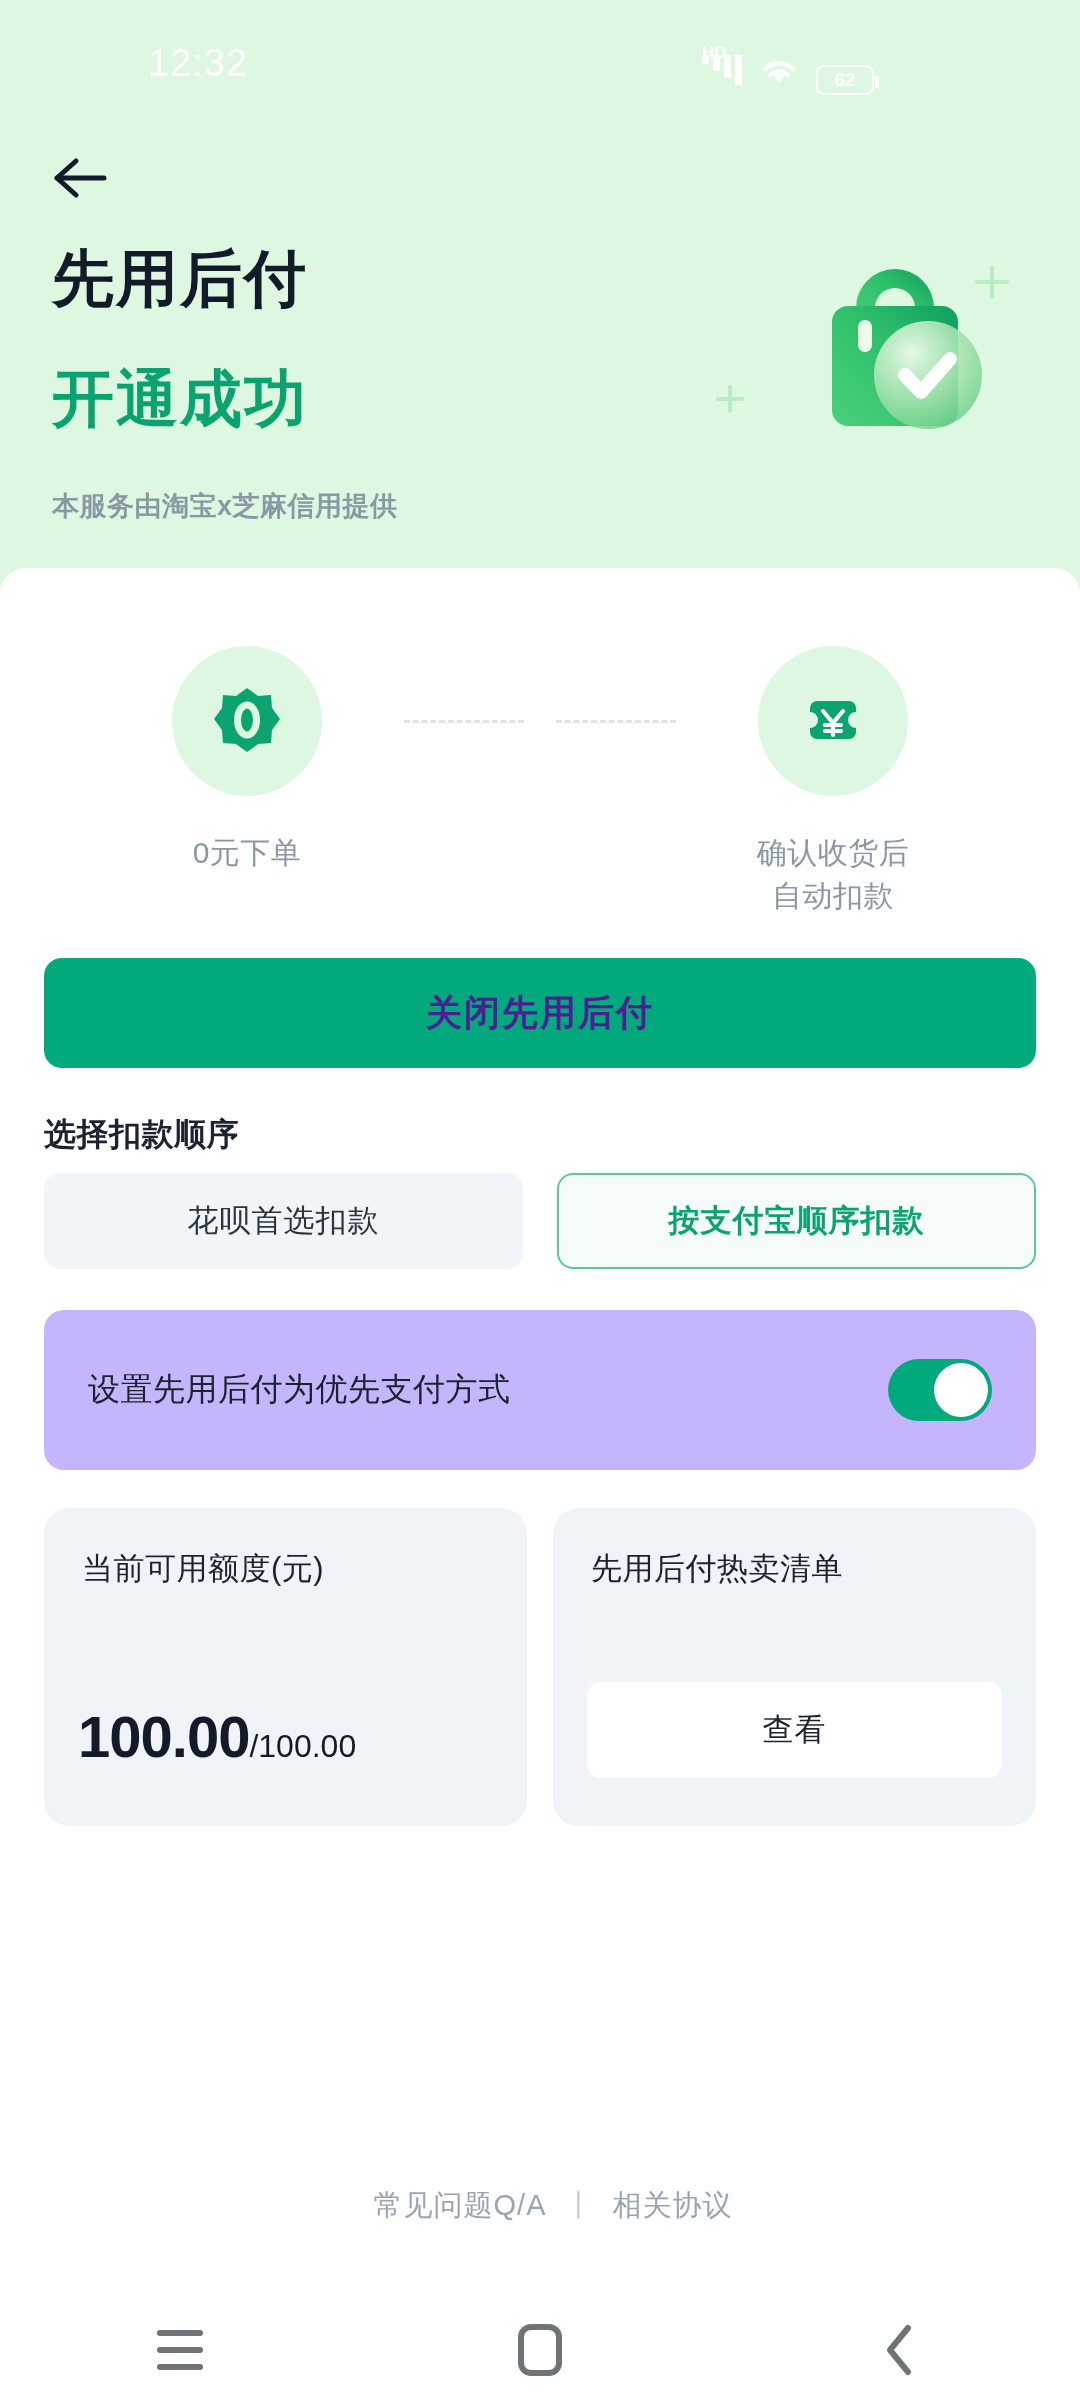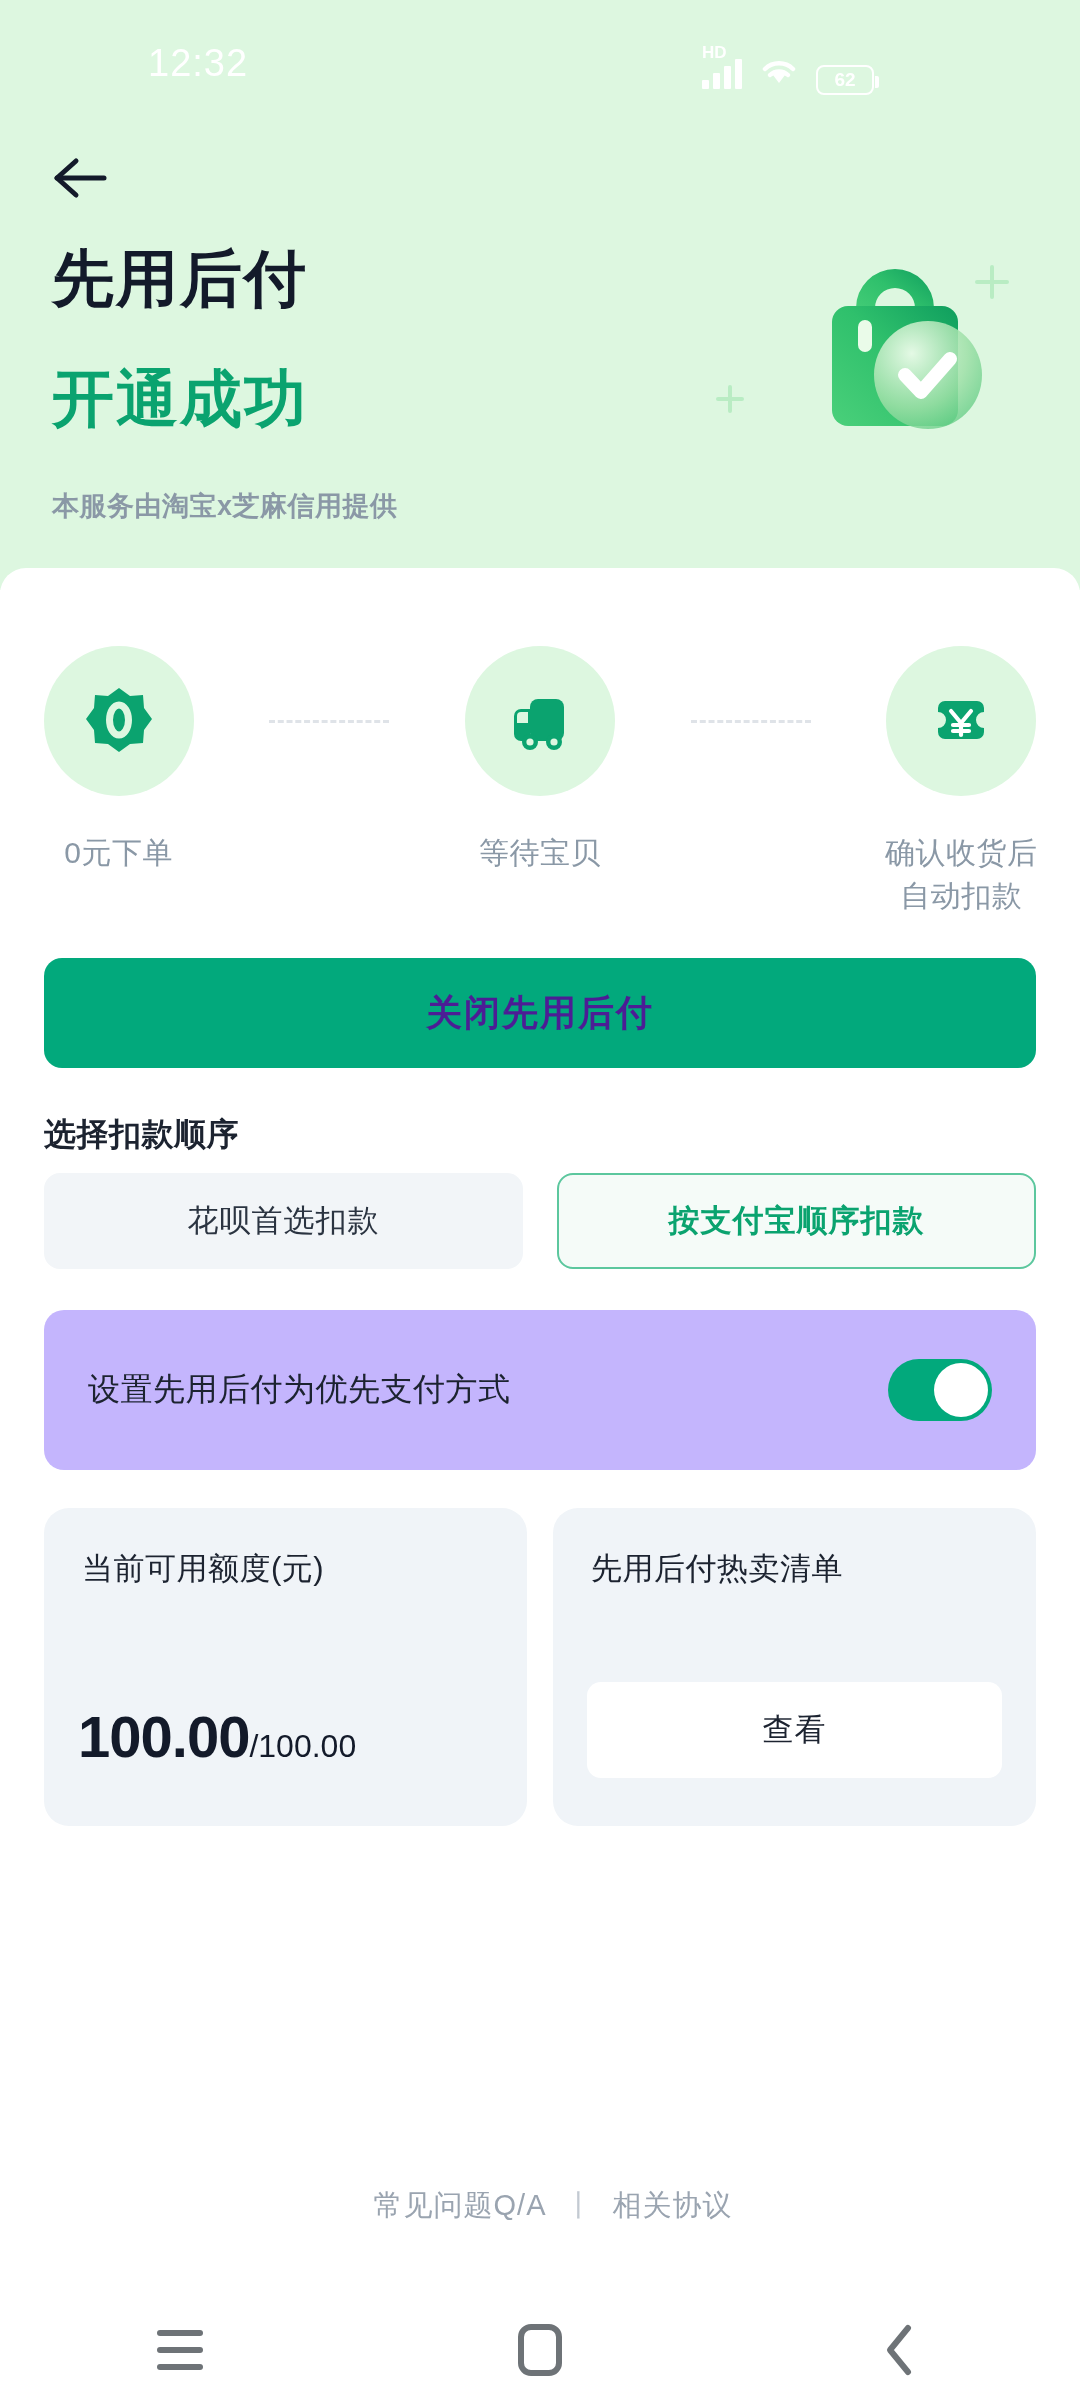--- a/index.html
+++ b/index.html
@@ -20,21 +20,21 @@
     position: absolute; left: 0; top: 0; width: 916px; height: 110px;
   }
   .sb-time {
     position: absolute; left: 148px; top: 42px;
     font-size: 38px; font-weight: 500; color: #ffffff; letter-spacing: 1px;
   }
   .sb-right {
     position: absolute; right: 42px; top: 48px;
     display: flex; align-items: center; gap: 18px;
   }
-  .sig-wrap { position: relative; display: flex; align-items: flex-end; gap: 4px; height: 34px; }
+  .sig-wrap { position: relative; display: flex; gap: 4px; height: 34px; }
   .sb-hd {
     position: absolute; left: 0px; top: -12px;
     font-size: 17px; font-weight: 700; color: #ffffff; letter-spacing: 0px;
   }
   .bar { width: 7px; background: #ffffff; border-radius: 1px; }
   .b1 { height: 9px; } .b2 { height: 16px; } .b3 { height: 23px; } .b4 { height: 30px; }
   .batt {
     width: 58px; height: 30px; border: 2.5px solid #ffffff; border-radius: 8px;
     display: flex; align-items: center; justify-content: center; position: relative; margin-top: 17px;
   }
@@ -249,34 +249,20 @@
           <svg width="78" height="78" viewBox="0 0 78 78">
             <path d="M39 6 L50 14 L63 13 L64 26 L72 37 L64 48 L63 61 L50 62 L39 70 L28 62 L15 61 L14 48 L6 37 L14 26 L15 13 L28 14 Z" fill="#0ba36f"></path>
             <ellipse cx="39" cy="38" rx="9.5" ry="15" fill="none" stroke="#ddf7e0" stroke-width="7"></ellipse>
           </svg>
         </div>
         <div class="step-label">0元下单</div>
       </div>
 
       <div class="dashline"></div>
 
-      <div class="step">
-        <div class="step-circle">
-          <svg width="76" height="76" viewBox="0 0 76 76">
-            <rect x="28" y="16" width="34" height="42" rx="8" fill="#0ba36f"></rect>
-            <path d="M28 26 h-9 a7 7 0 0 0 -7 7 v18 a7 7 0 0 0 7 7 h9 z" fill="#0ba36f"></path>
-            <path d="M26 29 h-7 a4 4 0 0 0 -4 4 v7 h11 z" fill="#ddf7e0"></path>
-            <circle cx="28" cy="59" r="8" fill="#0ba36f"></circle>
-            <circle cx="28" cy="59" r="3.6" fill="#ddf7e0"></circle>
-            <circle cx="52" cy="59" r="8" fill="#0ba36f"></circle>
-            <circle cx="52" cy="59" r="3.6" fill="#ddf7e0"></circle>
-          </svg>
-        </div>
-        <div class="step-label">等待宝贝</div>
-      </div>
 
       <div class="dashline"></div>
 
       <div class="step">
         <div class="step-circle">
           <svg width="76" height="76" viewBox="0 0 76 76">
             <path d="M22 18 h32 a7 7 0 0 1 7 7 v4 a8 8 0 0 0 0 16 v4 a7 7 0 0 1 -7 7 h-32 a7 7 0 0 1 -7 -7 v-4 a8 8 0 0 0 0 -16 v-4 a7 7 0 0 1 7 -7 z" fill="#0ba36f"></path>
             <path d="M28 28 L38 40 L48 28 M38 40 V52 M30 42 H46 M30 48 H46" stroke="#ffffff" stroke-width="4.2" fill="none" stroke-linecap="round" stroke-linejoin="round"></path>
           </svg>
         </div>

